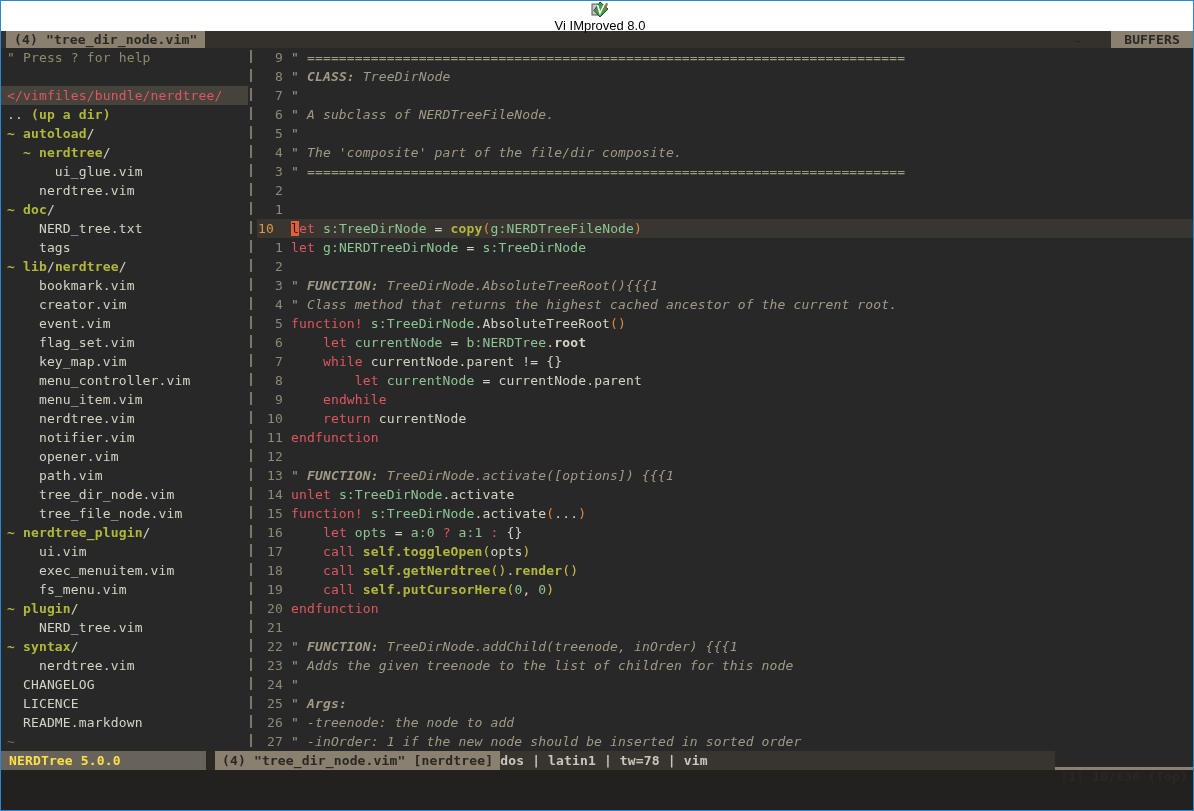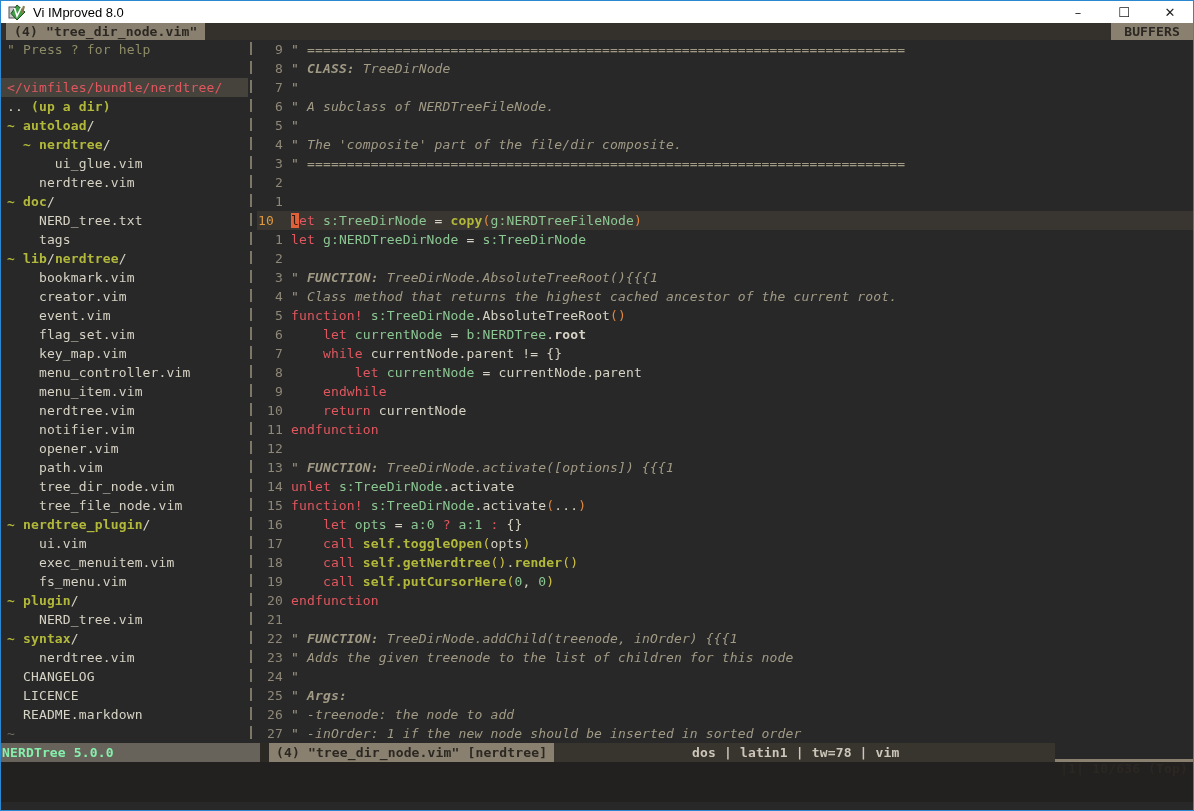--- a/index.html
+++ b/index.html
@@ -5,21 +5,21 @@
   * { box-sizing: border-box; }
   html,body { margin:0; padding:0; background:#444; }
   .window {
     position:relative; width:1194px; height:811px;
     background:#282828; border:1px solid #2b87d0;
     overflow:hidden;
   }
   .mono { font-family:"DejaVu Sans Mono", monospace; font-size:13px; line-height:19px; letter-spacing:0.15px; }
 
   
-  .titlebar { height:22px; background:#ffffff; display:flex; align-items:center; }
+  .titlebar { height:30px; background:#ffffff; display:flex; align-items:center;flex-direction:column; }
   .vim-icon { width:20px; height:17px; margin-left:6px; flex:none; }
   .title-text { font-family:"Liberation Sans", sans-serif; font-size:13px; color:#000; margin-left:6px; white-space:nowrap; }
   .controls { margin-left:auto; display:flex; height:100%; }
   .ctrl { width:46px; height:100%; display:flex; align-items:center; justify-content:center;
           color:#222; font-family:"DejaVu Sans", sans-serif; font-size:13px; cursor:default; }
 
   
   .tabline { height:17px; background:#34302b; display:flex; align-items:stretch; }
   .tab { margin-left:5px; padding:0 8px; background:#89806f; color:#2b2722; font-weight:bold; white-space:pre; line-height:17px; }
   .buffers { margin-left:auto; padding:0 13px; background:#89806f; color:#2b2722; font-weight:bold; line-height:17px; }
@@ -50,24 +50,24 @@
   .seg-y  { color:#cfc340; }
   .seg-o  { color:#e2883e; }
   .seg-h  { color:#8f8c68; }
   .seg-d  { color:#b2b93a; font-weight:bold; }
   .seg-r  { color:#e0575f; }
   .seg-nt { color:#6e6a60; }
   .cursor-block { background:#e0603a; color:#33180c; }
 
   
   .statusline { height:19px; display:flex; font-weight:bold; }
-  .sl-nerdtree { width:259px; flex:none; background:#67625a; color:#86efac; padding-left:1px; white-space:pre; }
+  .sl-nerdtree { width:205px; flex:none; background:#67625a; color:#fde047; padding-left:8px; white-space:pre; }
   .sl-gap { width:9px; flex:none; background:#2c2925; }
   .sl-left { background:#89806f; color:#2b2722; padding:0 7px; white-space:pre; }
-  .sl-mid { flex:1; background:#38342e; color:#ccc5b9; text-align:center; padding-right:18px; white-space:pre; }
+  .sl-mid { flex:1; background:#38342e; color:#ccc5b9; text-align:left; padding-right:18px; white-space:pre; }
   .sl-right { background:#89806f; color:#2b2722; padding:0 5px; white-space:pre;margin-top:16px; }
 
   
   .cmdline { height:40px; background:#232120; }
 </style>
 </head>
 <body>
 
 <div class="window">
 

